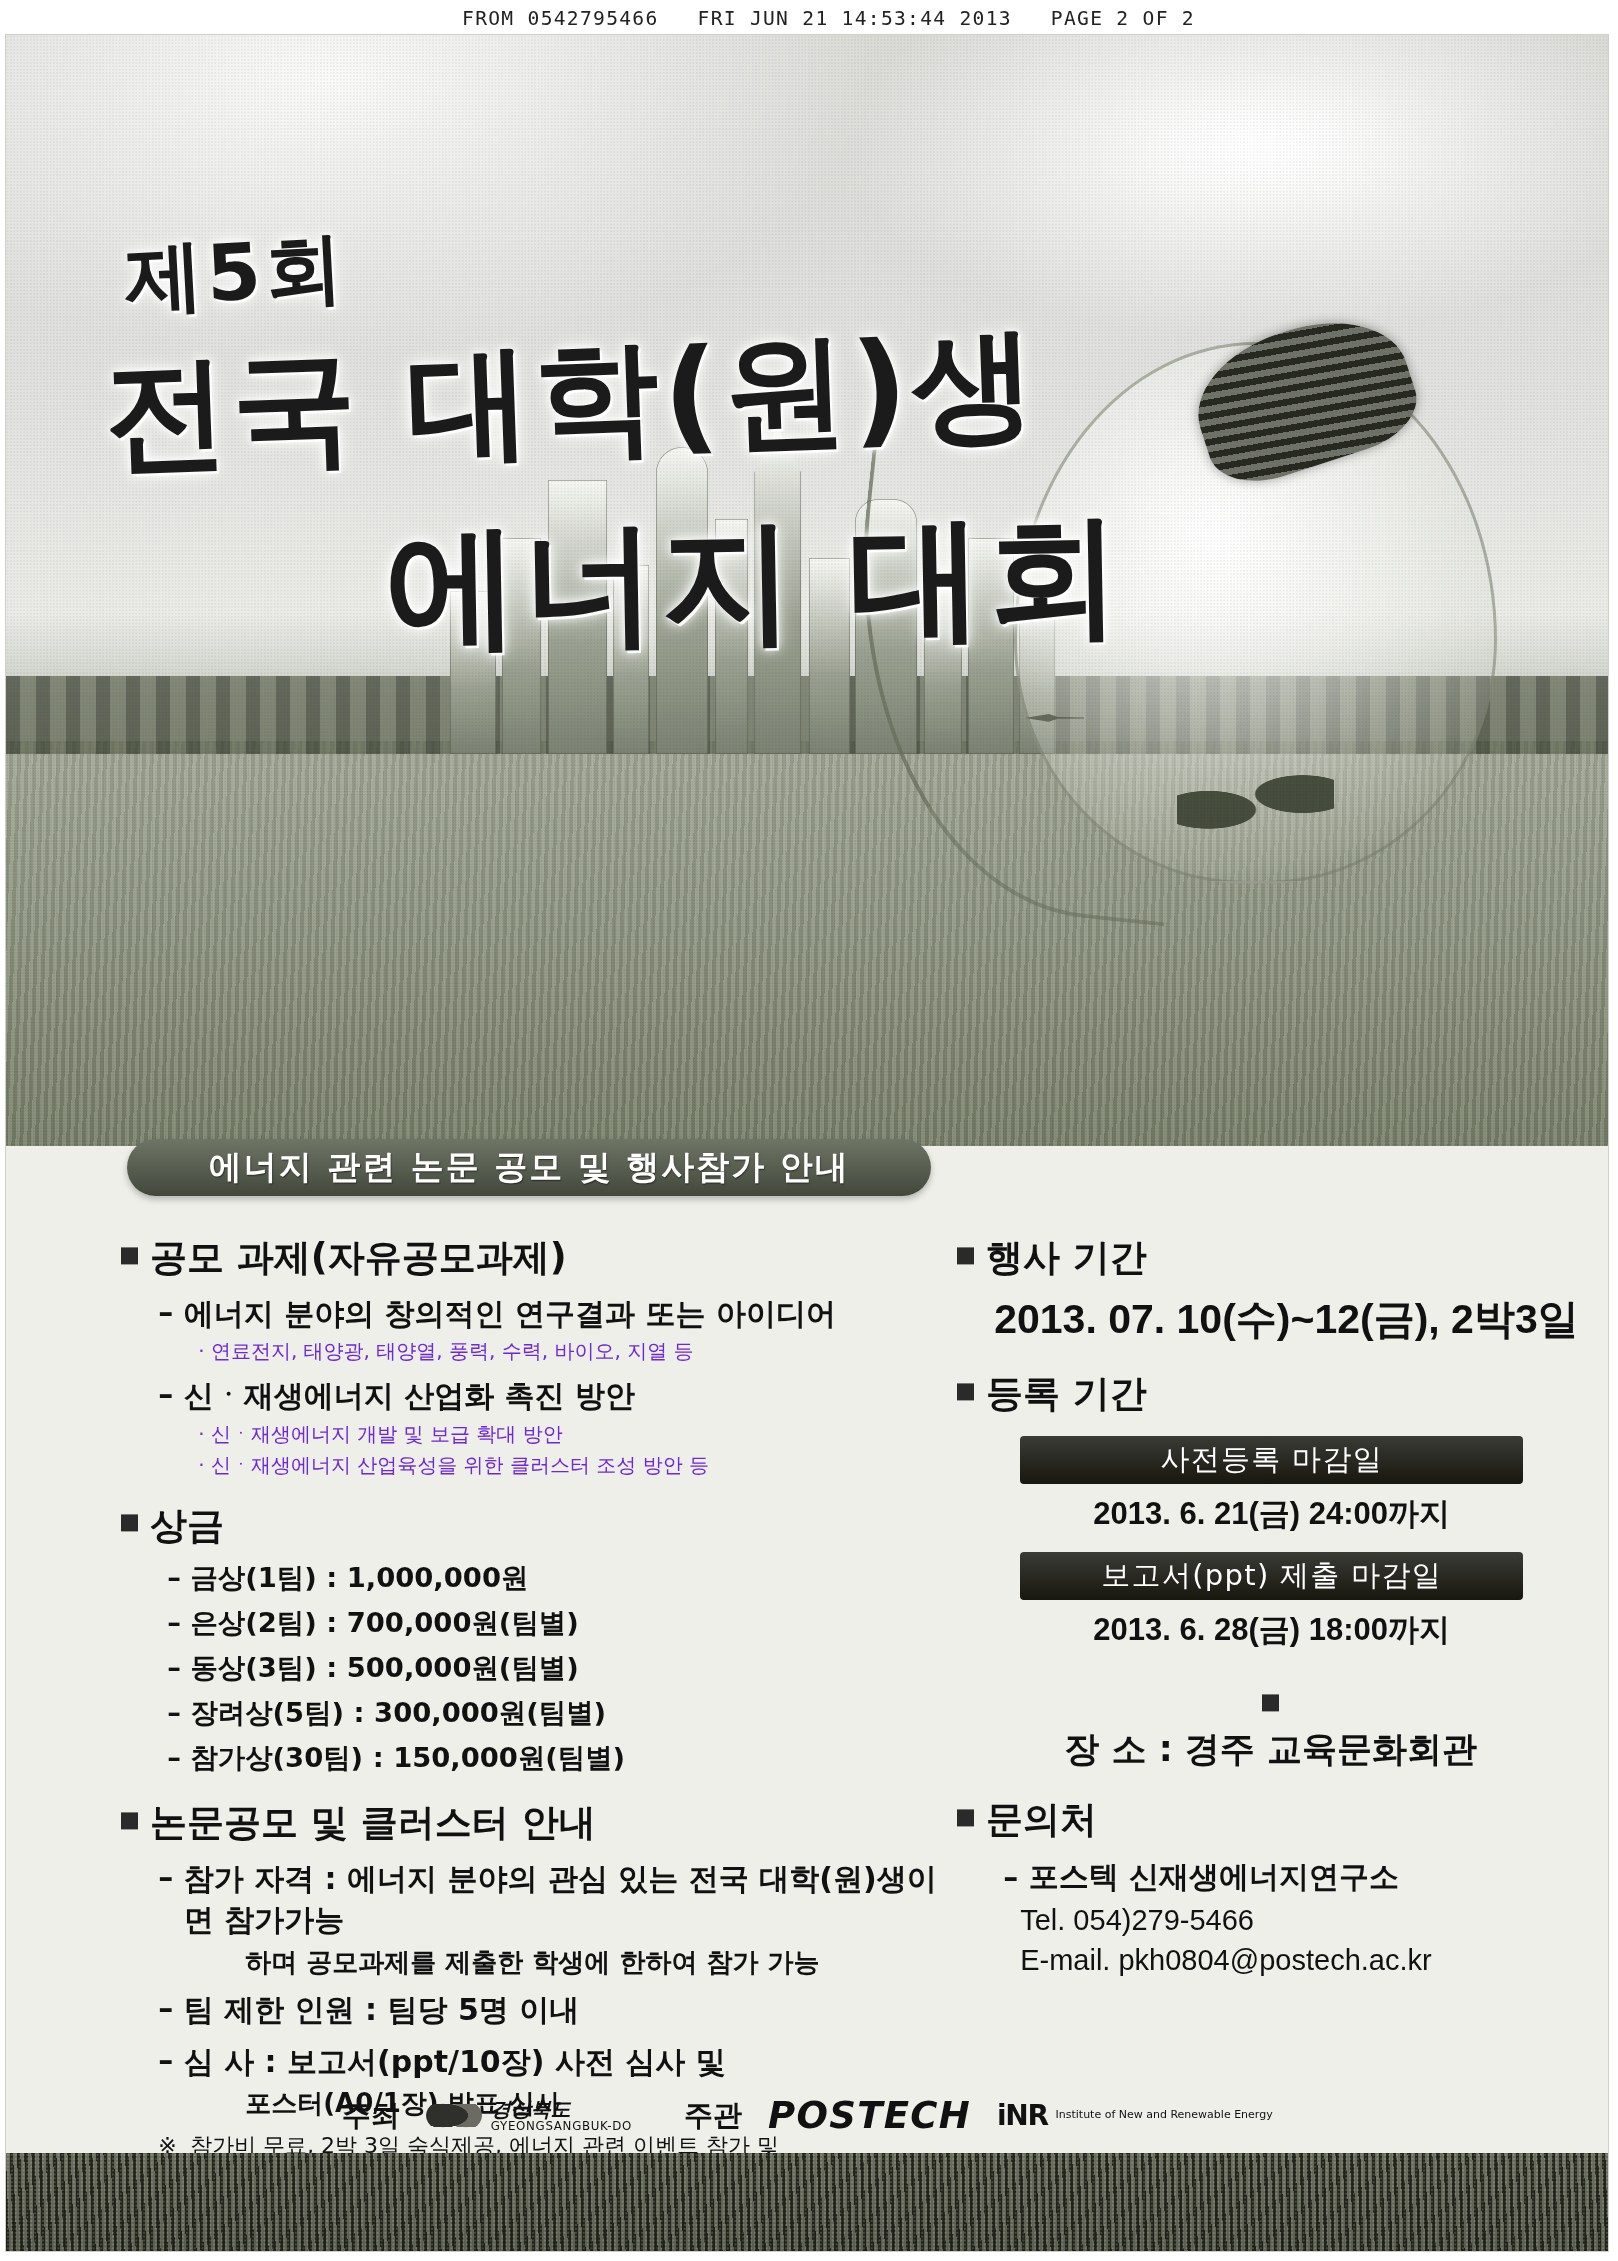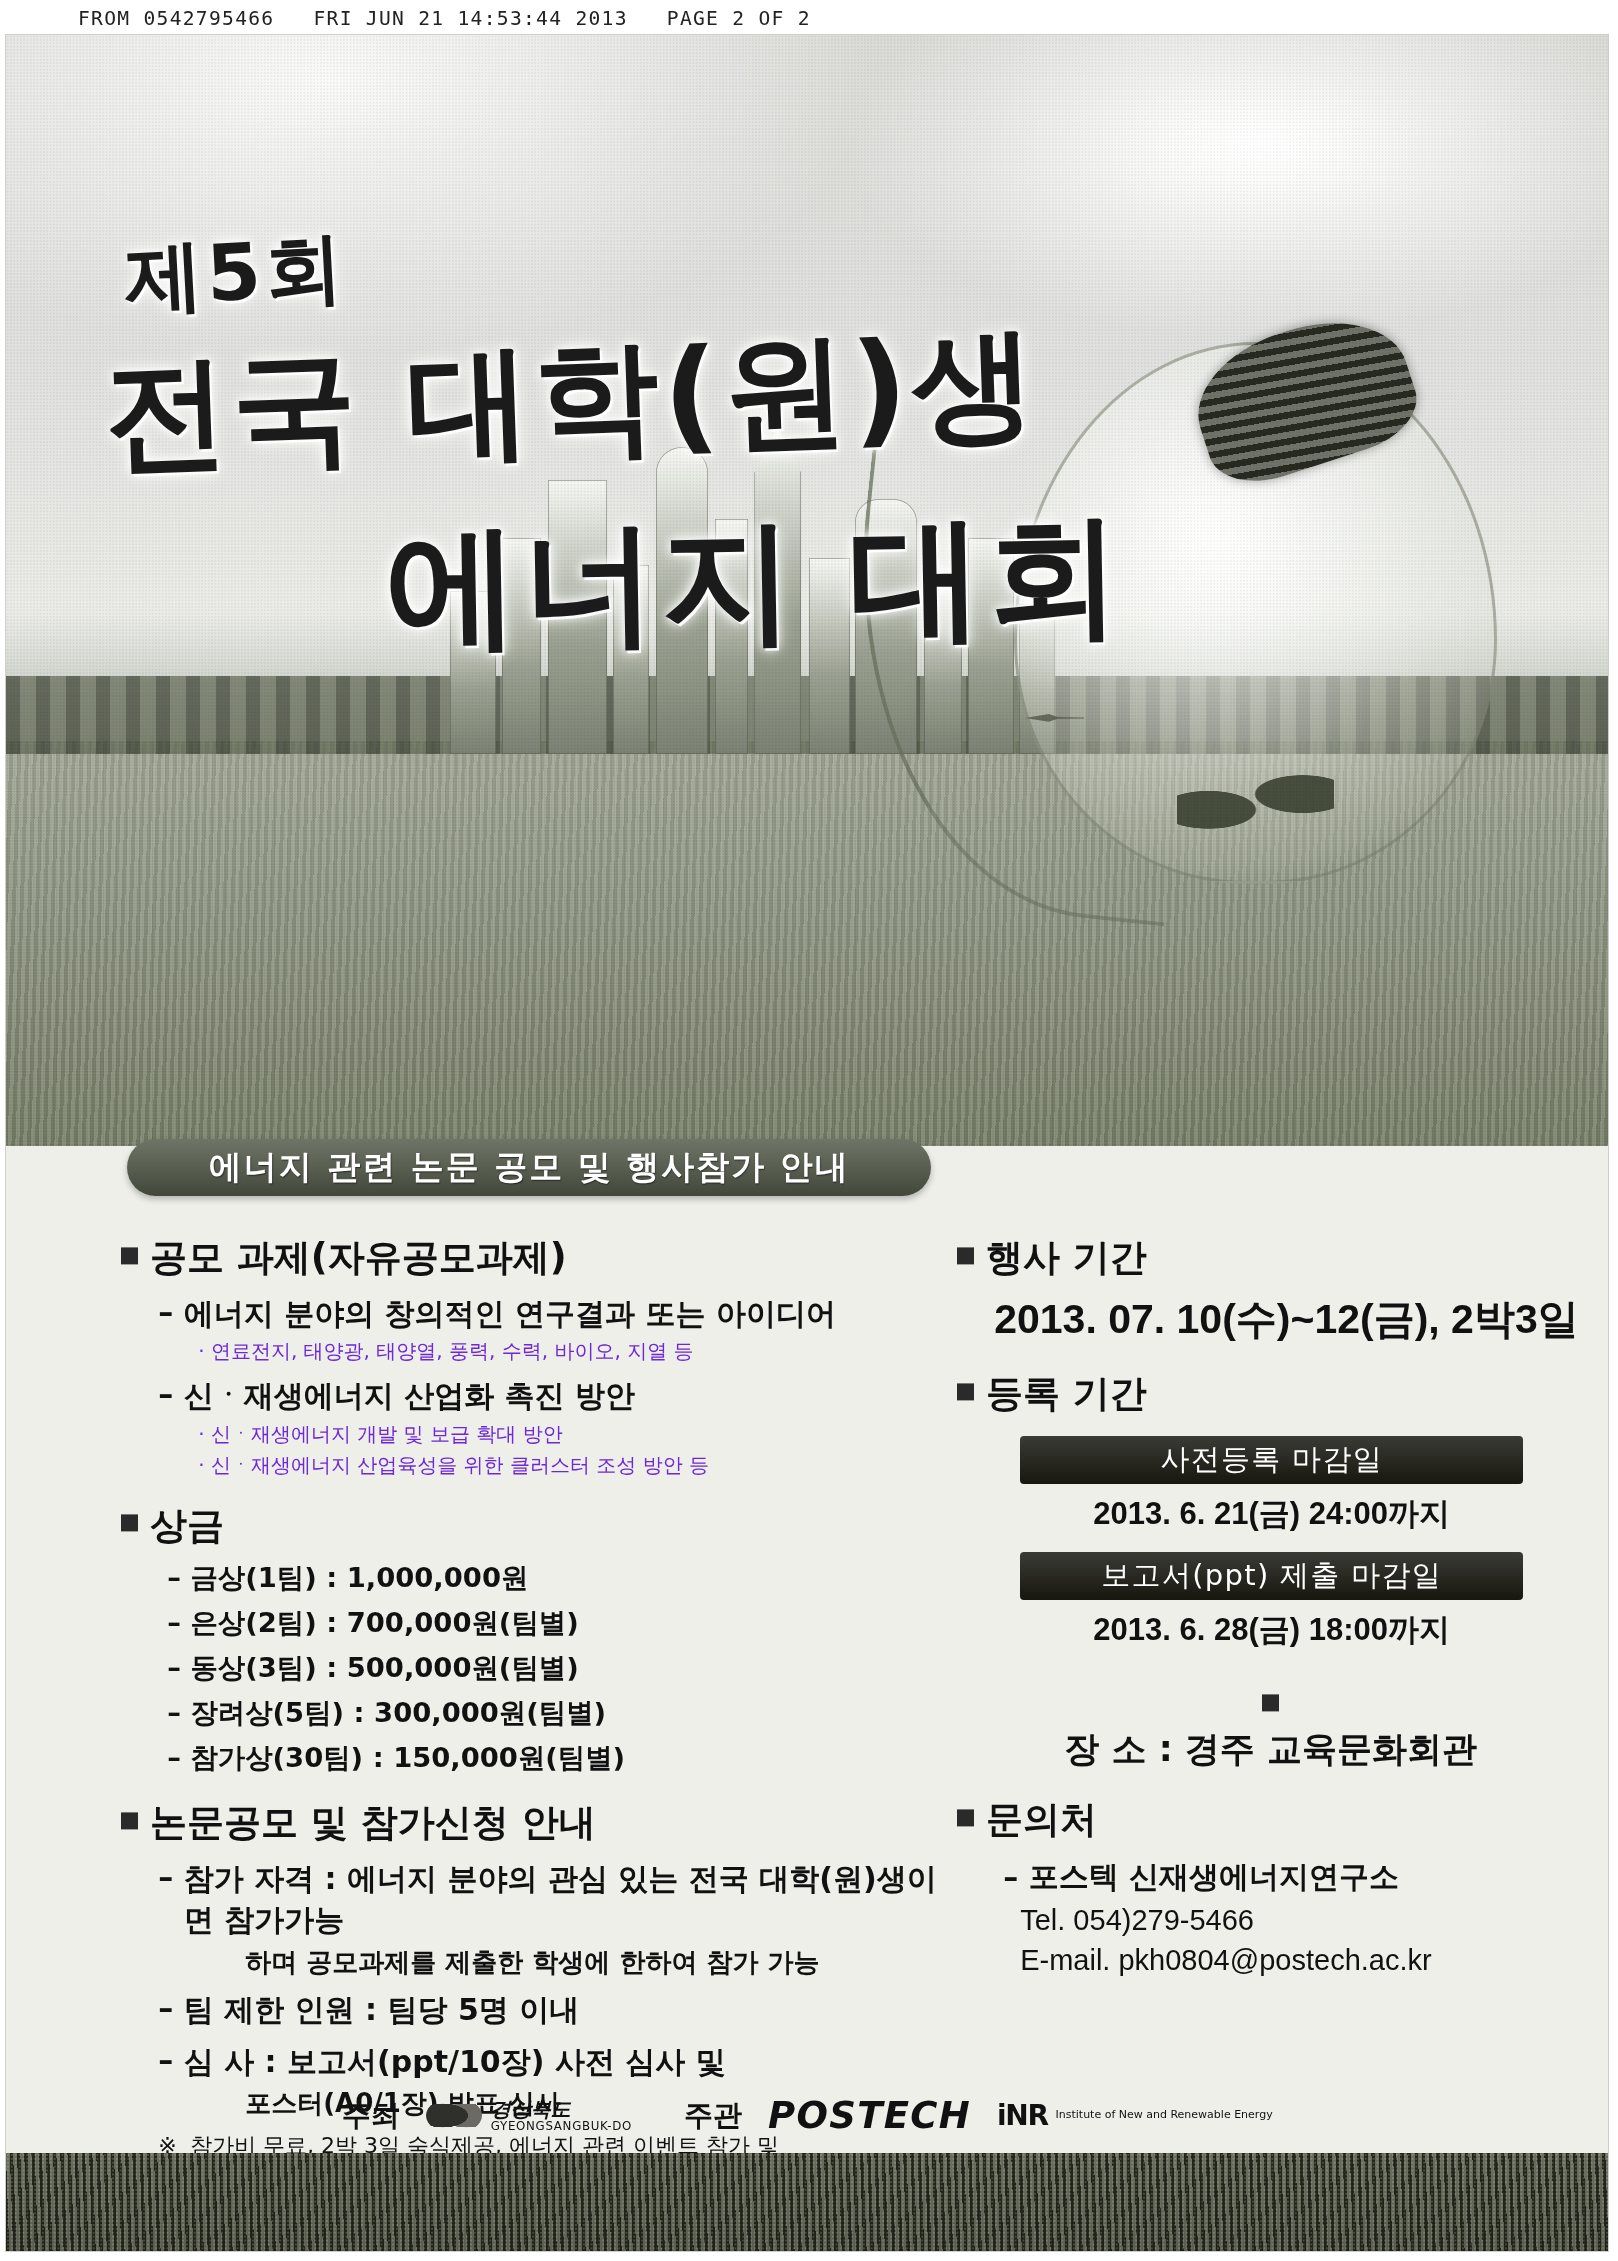--- a/index.html
+++ b/index.html
@@ -12,20 +12,21 @@
     overflow:hidden;
   }
 
   
   .fax-header{
     position:absolute; top:6.5px; left:0; width:100%;
     font-family:"DejaVu Sans Mono", monospace;
     font-size:19.6px; letter-spacing:1.3px; color:#222;
     padding-left:78px;
     white-space:pre;
+    text-align:center;
   }
   .fax-header span{ margin-right:39px; }
 
   
   .poster{
     position:absolute; top:34px; left:5.2px;
     width:1604px; height:2218px;
     background:#efefea;
     overflow:hidden;
     border:0.7px solid #cfcfc8;
@@ -302,21 +303,21 @@
         <span>상금</span>
       </div>
       <div class="prize">금상(1팀) : 1,000,000원</div>
       <div class="prize">은상(2팀) : 700,000원(팀별)</div>
       <div class="prize">동상(3팀) : 500,000원(팀별)</div>
       <div class="prize">장려상(5팀) : 300,000원(팀별)</div>
       <div class="prize">참가상(30팀) : 150,000원(팀별)</div>
 
       <div class="sec-title">
         <i class="sq"></i>
-        <span>논문공모 및 참가신청 안내</span>
+        <span>논문공모 및 클러스터 안내</span>
       </div>
       <div class="dash-item">
         <span class="d">–</span>
         <span>참가 자격 : 에너지 분야의 관심 있는 전국 대학(원)생이면 참가가능</span>
       </div>
       <div class="indent">하며 공모과제를 제출한 학생에 한하여 참가 가능</div>
       <div class="dash-item">
         <span class="d">–</span>
         <span>팀 제한 인원 : 팀당 5명 이내</span>
       </div>

